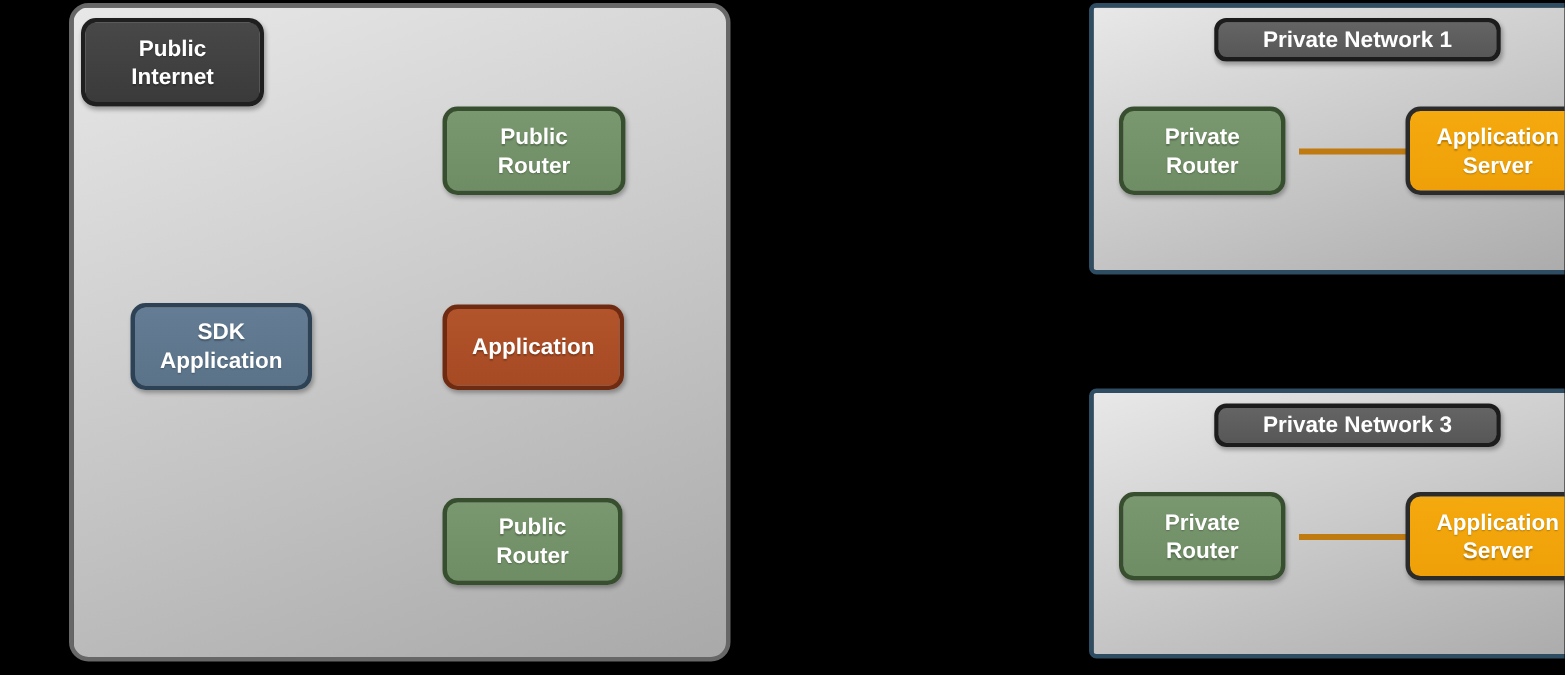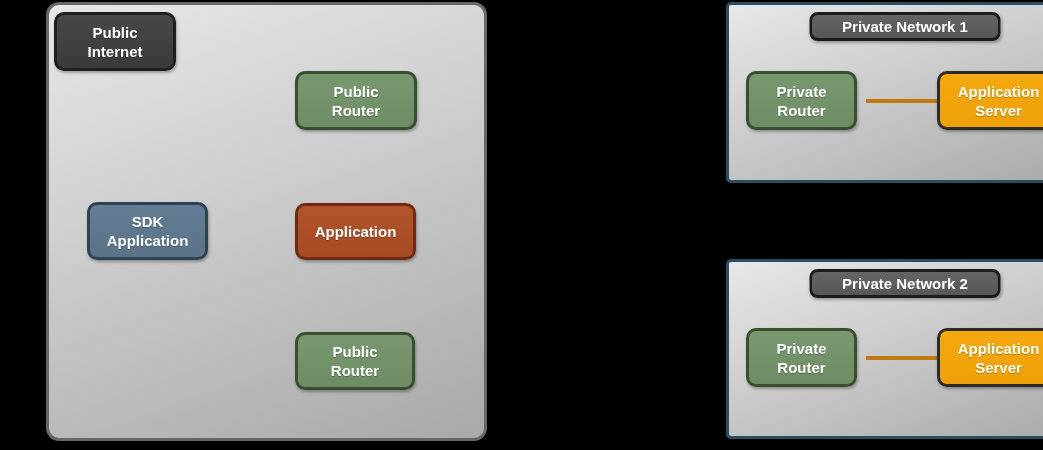--- a/index.html
+++ b/index.html
@@ -145,21 +145,21 @@
 Router</span>
     </div>
     <div class="node n-orange pos-app-server">
       <span class="node-label">Application
 Server</span>
     </div>
   </div>
 
   <div class="zone zone-network net2">
     <div class="net-title">
-      <span>Private Network 2</span>
+      <span>Private Network 3</span>
     </div>
     <div class="connector"></div>
     <div class="node n-green pos-private-router">
       <span class="node-label">Private
 Router</span>
     </div>
     <div class="node n-orange pos-app-server">
       <span class="node-label">Application
 Server</span>
     </div>

